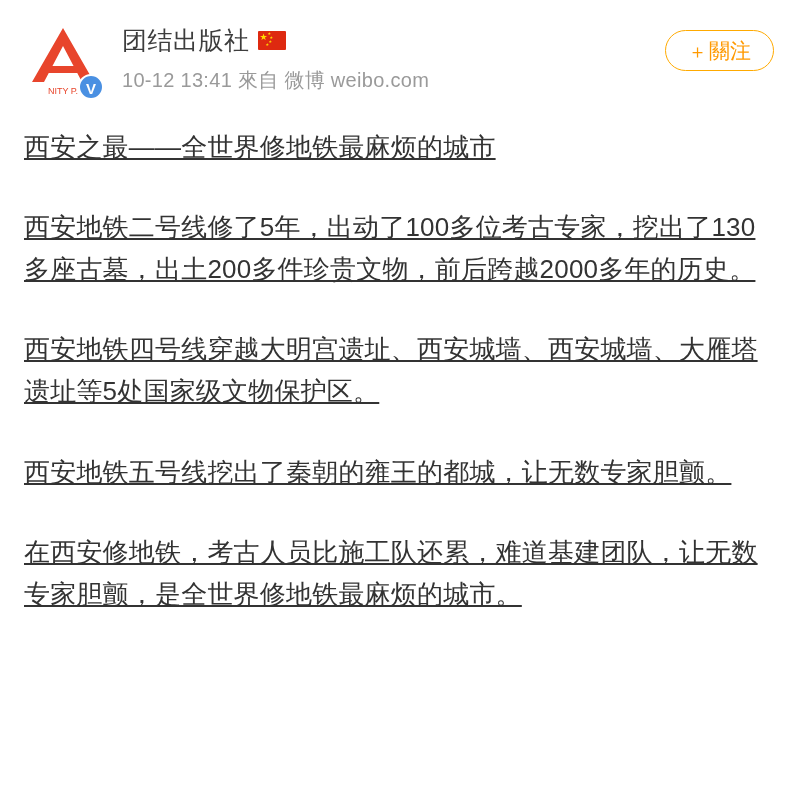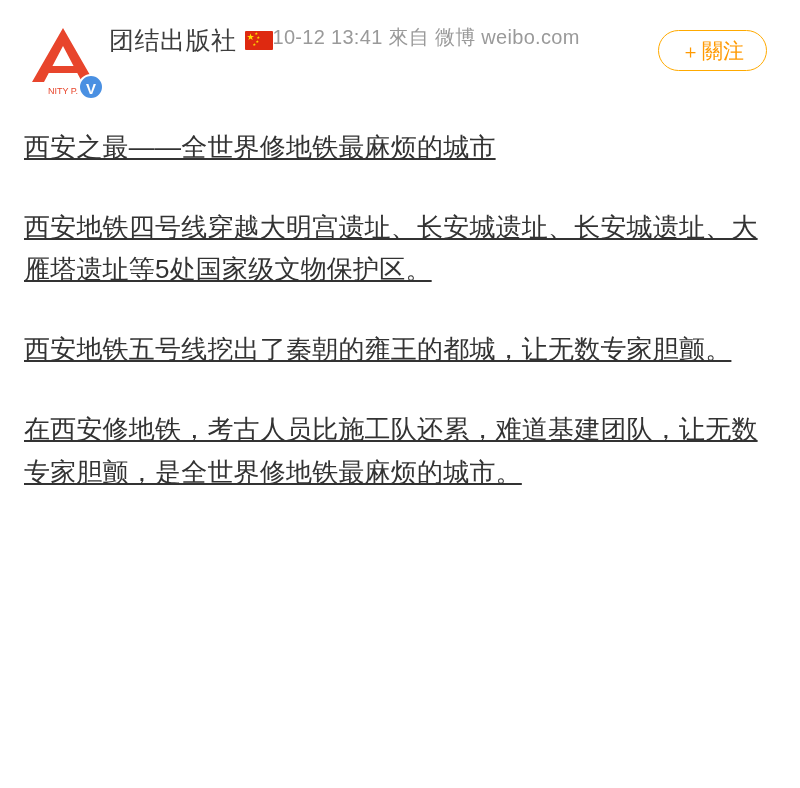--- a/index.html
+++ b/index.html
@@ -28,21 +28,21 @@
     display: flex;
     align-items: flex-start;
     height: 80px;
     position: relative;
   }
   .avatar-wrap {
     position: relative;
     width: 78px;
     height: 78px;
     flex: 0 0 78px;
-    margin-right: 7px;
+    margin-right: 20px;
   }
   .avatar {
     width: 78px;
     height: 78px;
     border-radius: 4px;
     background: #ffffff;
     overflow: hidden;
     position: relative;
   }
   .avatar svg { display: block; }
@@ -57,21 +57,21 @@
     border: 2px solid #ffffff;
     color: #ffffff;
     font-size: 15px;
     font-weight: bold;
     line-height: 26px;
     text-align: center;
     box-sizing: border-box;
   }
   .meta {
     display: flex;
-    flex-direction: row;
+    flex-direction: column;
     justify-content: flex-start;
     padding-top: 4px;
     min-width: 0;
   }
   .name-row {
     display: flex;
     align-items: center;
     gap: 8px;
     margin-bottom: 10px;
   }
@@ -105,21 +105,21 @@
     color: #9a9a9a;
     white-space: nowrap;
     letter-spacing: 0.3px;
     text-align: right;
   }
   .sub-row .src-label { color: #9a9a9a; }
   .sub-row .src-link { color: #9a9a9a; }
 
   .follow-btn {
     position: absolute;
-    right: 9px;
+    right: 2px;
     top: 10px;
     border: 1px solid #ffaa00;
     color: #ff9900;
     border-radius: 22px;
     font-size: 21px;
     padding: 9px 22px;
     background: #ffffff;
     white-space: nowrap;
     line-height: 1;
     cursor: pointer;
@@ -181,18 +181,19 @@
       </div>
     </div>
 
     <div class="follow-btn">
       <span class="plus">＋</span><span>關注</span>
     </div>
   </div>
 
   <div class="content">
     <p>西安之最——全世界修地铁最麻烦的城市</p>
-    <p>西安地铁四号线穿越大明宫遗址、长安城遗址、长安城遗址、大雁塔遗址等5处国家级文物保护区。</p>
+    <p>西安地铁二号线修了5年，出动了100多位考古专家，挖出了130多座古墓，出土200多件珍贵文物，前后跨越2000多年的历史。</p>
+    <p>西安地铁四号线穿越大明宫遗址、西安城墙、西安城墙、大雁塔遗址等5处国家级文物保护区。</p>
     <p>西安地铁五号线挖出了秦朝的雍王的都城，让无数专家胆颤。</p>
     <p>在西安修地铁，考古人员比施工队还累，难道基建团队，让无数专家胆颤，是全世界修地铁最麻烦的城市。</p>
   </div>
 
 </div>
 
 </body></html>

